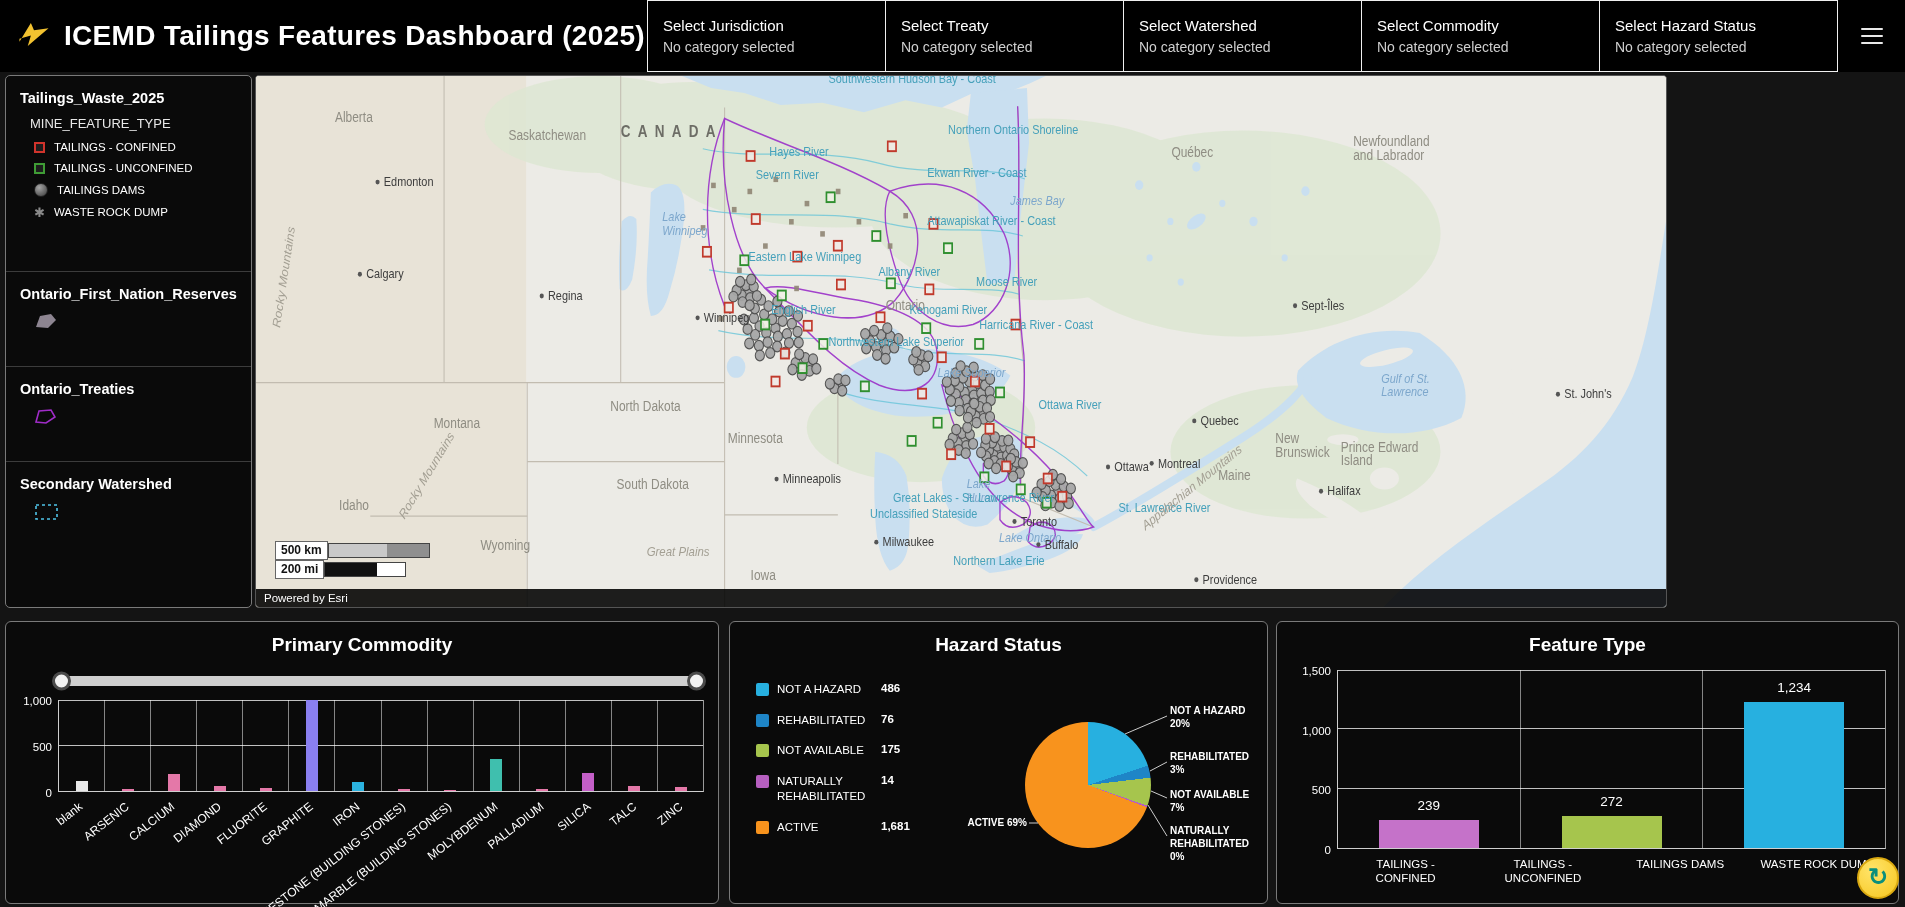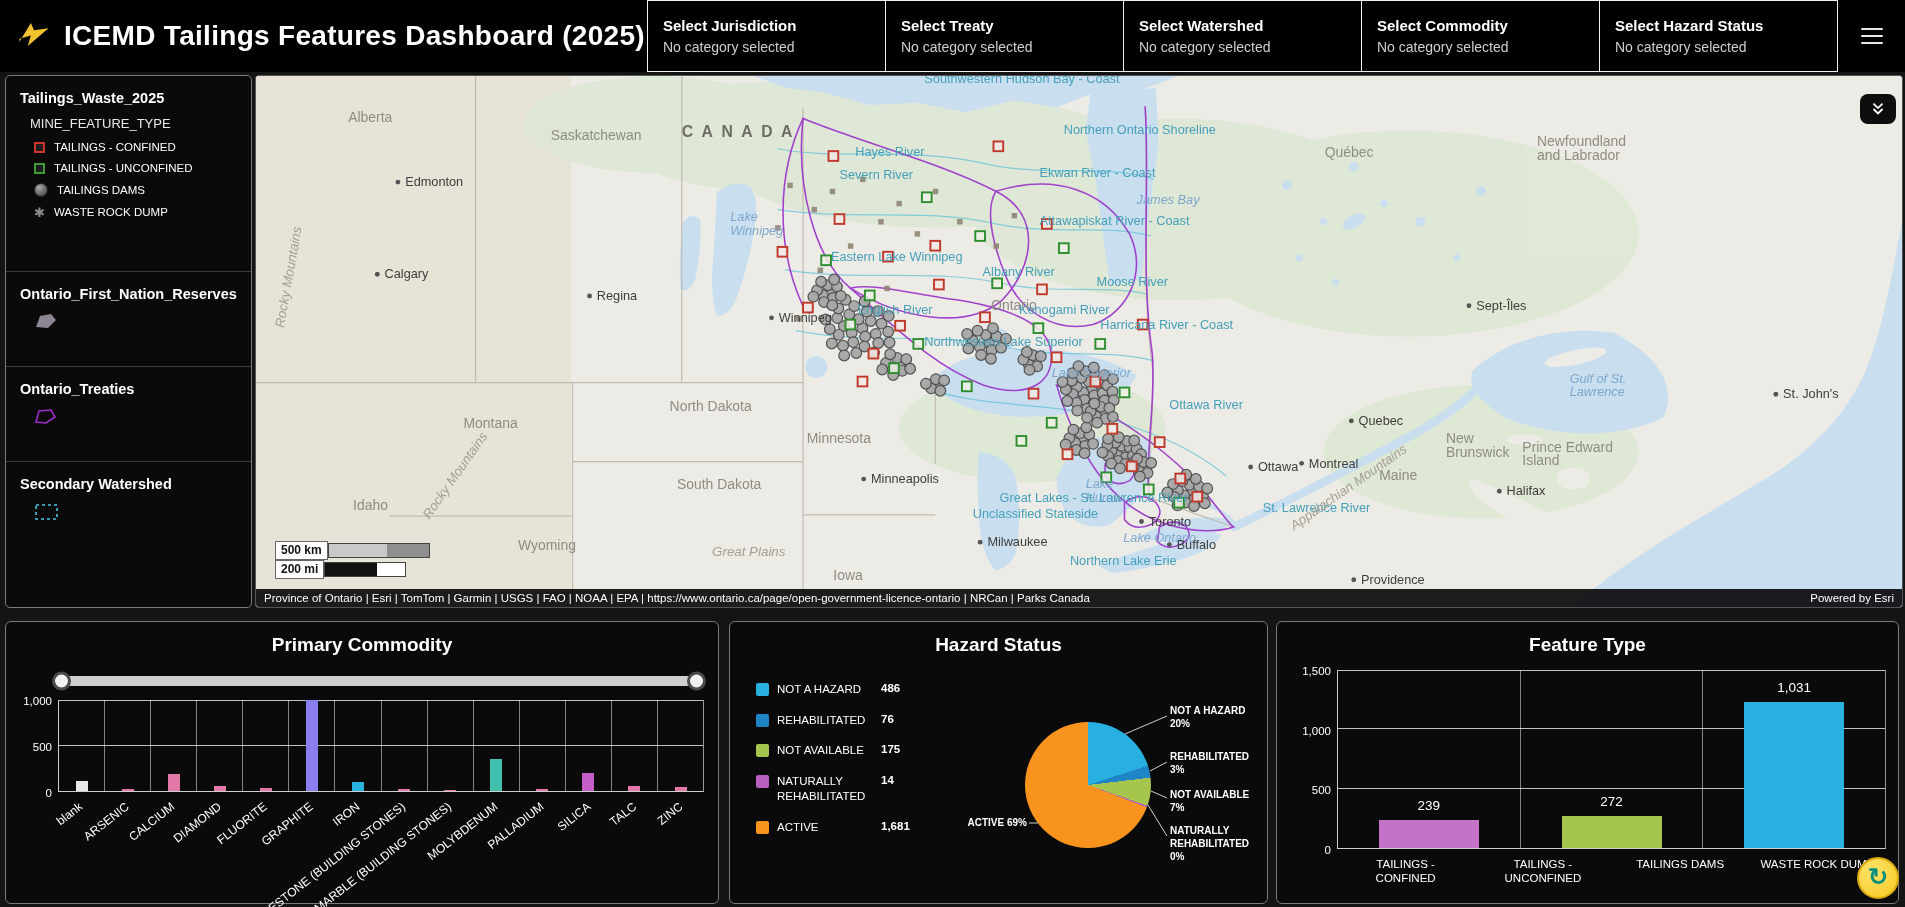--- a/index.html
+++ b/index.html
@@ -8,41 +8,41 @@
     background:#141414;color:#fff;
     font-family:"Liberation Sans", sans-serif;
   }
   
   .header{position:absolute;left:0;top:0;width:1905px;height:72px;background:#000;display:flex;align-items:stretch;}
   .brand{width:648px;display:flex;align-items:center;gap:14px;padding-left:18px;box-sizing:border-box;}
   .brand h1{font-size:28px;font-weight:600;margin:0;color:#fff;letter-spacing:.3px;white-space:nowrap;}
   .selectors{display:flex;align-items:stretch;}
   .selector{width:239px;box-sizing:border-box;border:1px solid #f0f0f0;margin-left:-1px;
     display:flex;flex-direction:column;justify-content:center;gap:5px;padding:0 15px;cursor:pointer;background:#000;}
-  .sel-label{font-size:15px;font-weight:700;color:#fff;}
+  .sel-label{font-size:15px;font-weight:400;color:#fff;}
   .sel-value{font-size:14px;color:#cfcfcf;}
   .menu-btn{margin-left:auto;margin-right:14px;align-self:center;background:none;border:none;cursor:pointer;padding:8px;}
   .hamburger span{display:block;width:22px;height:2px;background:#e8e8e8;margin:5px 0;border-radius:1px;}
   
   .sidebar{position:absolute;left:5px;top:75px;width:247px;height:533px;background:#0a0a0a;
     border:1px solid #7a7a7a;border-radius:5px;box-sizing:border-box;padding:0;overflow:hidden;}
   .side-sec{padding:14px 14px 18px 14px;border-bottom:1px solid #3c3c3c;}
   .side-sec:last-child{border-bottom:none;}
   .side-title{font-size:14.5px;font-weight:700;color:#fff;margin-bottom:10px;}
   .side-sub{font-size:13px;color:#e8e8e8;margin:8px 0 10px 10px;}
   .leg-item{display:flex;align-items:center;gap:9px;margin:9px 0 9px 14px;font-size:11.5px;color:#fff;}
   .sq{width:11px;height:11px;box-sizing:border-box;background:rgba(255,255,255,.08);}
   .sq.red{border:2px solid #d0342c;}
   .sq.green{border:2px solid #3f9c35;}
   .dam-dot{width:12px;height:12px;border-radius:50%;background:radial-gradient(circle at 35% 30%, #a6a6a6, #3a3a3a);border:1px solid #222;}
   .rock-glyph{color:#8a8a8a;font-size:13px;line-height:11px;}
   .swatch-box{margin:10px 0 14px 14px;}
   .sec-pad{height:26px;}
   
-  .map-panel{position:absolute;left:255px;top:75px;width:1648px;height:533px;background:#ecebe6;
+  .map-panel{position:absolute;left:255px;top:75px;width:1412px;height:533px;background:#ecebe6;
     border:1px solid #555;border-radius:4px;box-sizing:border-box;overflow:hidden;cursor:grab;}
   .map-panel svg.basemap{position:absolute;inset:0;width:100%;height:100%;}
   .lbl{font-family:"Liberation Sans",sans-serif;}
   .lbl-country{font-size:13px;letter-spacing:7px;fill:#6d6d66;font-weight:600;}
   .lbl-province{font-size:11.5px;fill:#8f8d83;}
   .lbl-city{font-size:10.5px;fill:#3d3d3d;}
   .lbl-water{font-size:10.5px;fill:#7da7cc;font-style:italic;}
   .lbl-coast{font-size:10.5px;fill:#45a0ba;}
   .lbl-physical{font-size:11px;fill:#a39f93;font-style:italic;}
   .cluster-dot{fill:#a7a7a7;stroke:#4e4e4e;stroke-width:1;opacity:.95;}
@@ -621,21 +621,20 @@
   </div>
 
   <button class="map-collapse">
     <svg width="18" height="16" viewBox="0 0 20 16">
       <polyline points="5,2 10,7 15,2" fill="none" stroke="#fff" stroke-width="2"></polyline>
       <polyline points="5,8 10,13 15,8" fill="none" stroke="#fff" stroke-width="2"></polyline>
     </svg>
   </button>
 
   <div class="attribution">
-    <span>Province of Ontario | Esri | TomTom | Garmin | USGS | FAO | NOAA | EPA | https://www.ontario.ca/page/open-government-licence-ontario | NRCan | Parks Canada</span>
     <span>Powered by Esri</span>
   </div>
 </div>
 
 <div class="panel p1">
   <div class="panel-title">Primary Commodity</div>
   <div class="slider">
     <div class="slider-track"></div>
     <div class="slider-handle left"></div>
     <div class="slider-handle right"></div>
@@ -808,21 +807,21 @@
               <div class="vlabel">239</div>
             </div>
           </div>
           <div class="col">
             <div class="bar" style="height: 18.1333%; background: rgb(166, 197, 77); width: 100px;">
               <div class="vlabel">272</div>
             </div>
           </div>
           <div class="col">
             <div class="bar" style="height: 82.2667%; background: rgb(39, 176, 224); width: 100px;">
-              <div class="vlabel">1,031</div>
+              <div class="vlabel">1,234</div>
             </div>
           </div>
         </div>
       </div>
     <div class="x-labels centered">
         <div class="xlabel">
           <span>TAILINGS - CONFINED</span>
         </div>
         <div class="xlabel">
           <span>TAILINGS - UNCONFINED</span>

